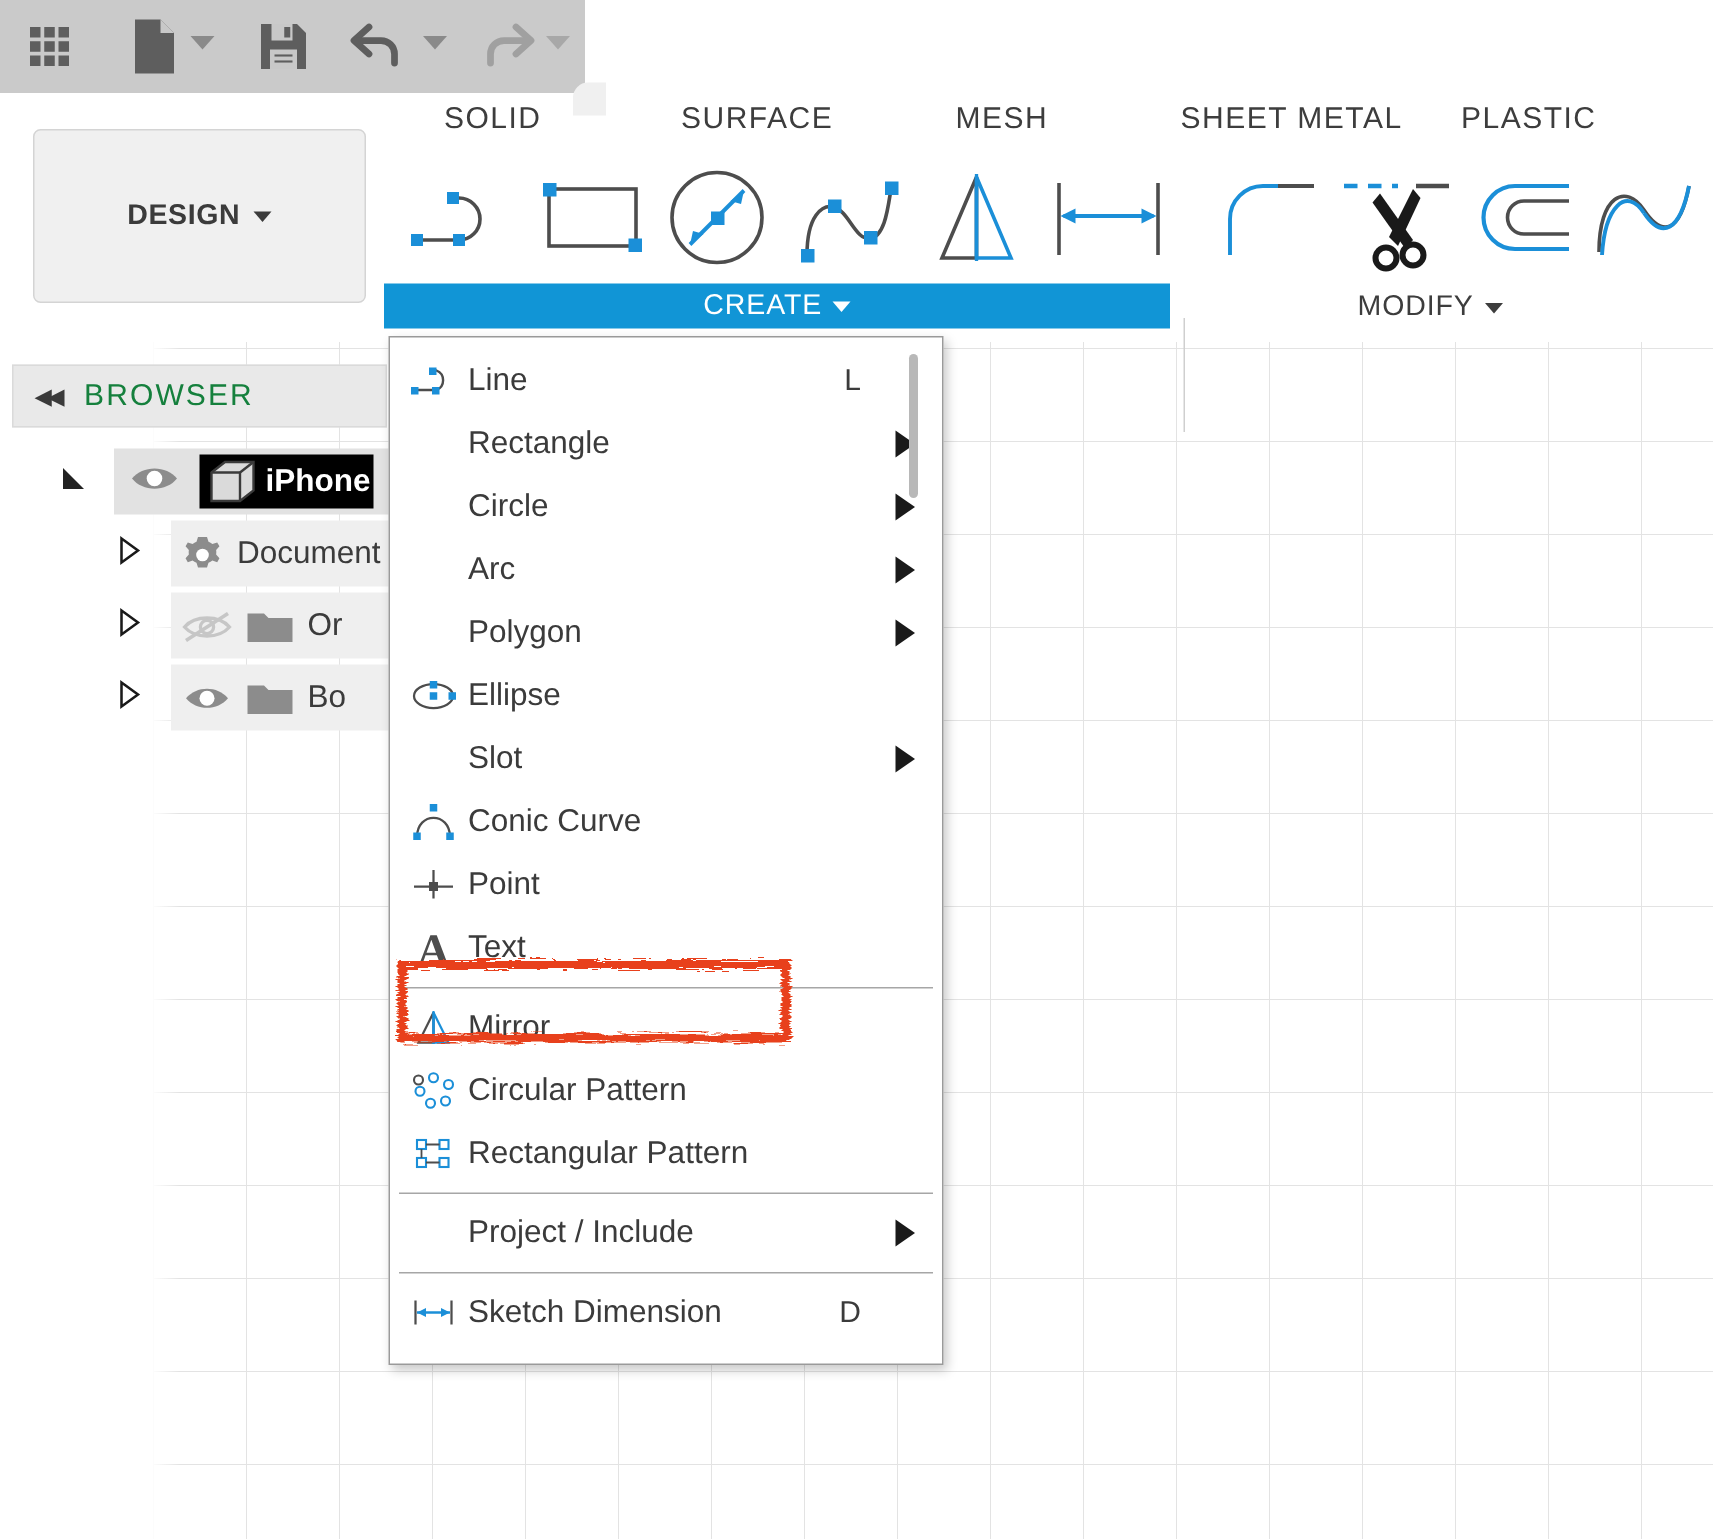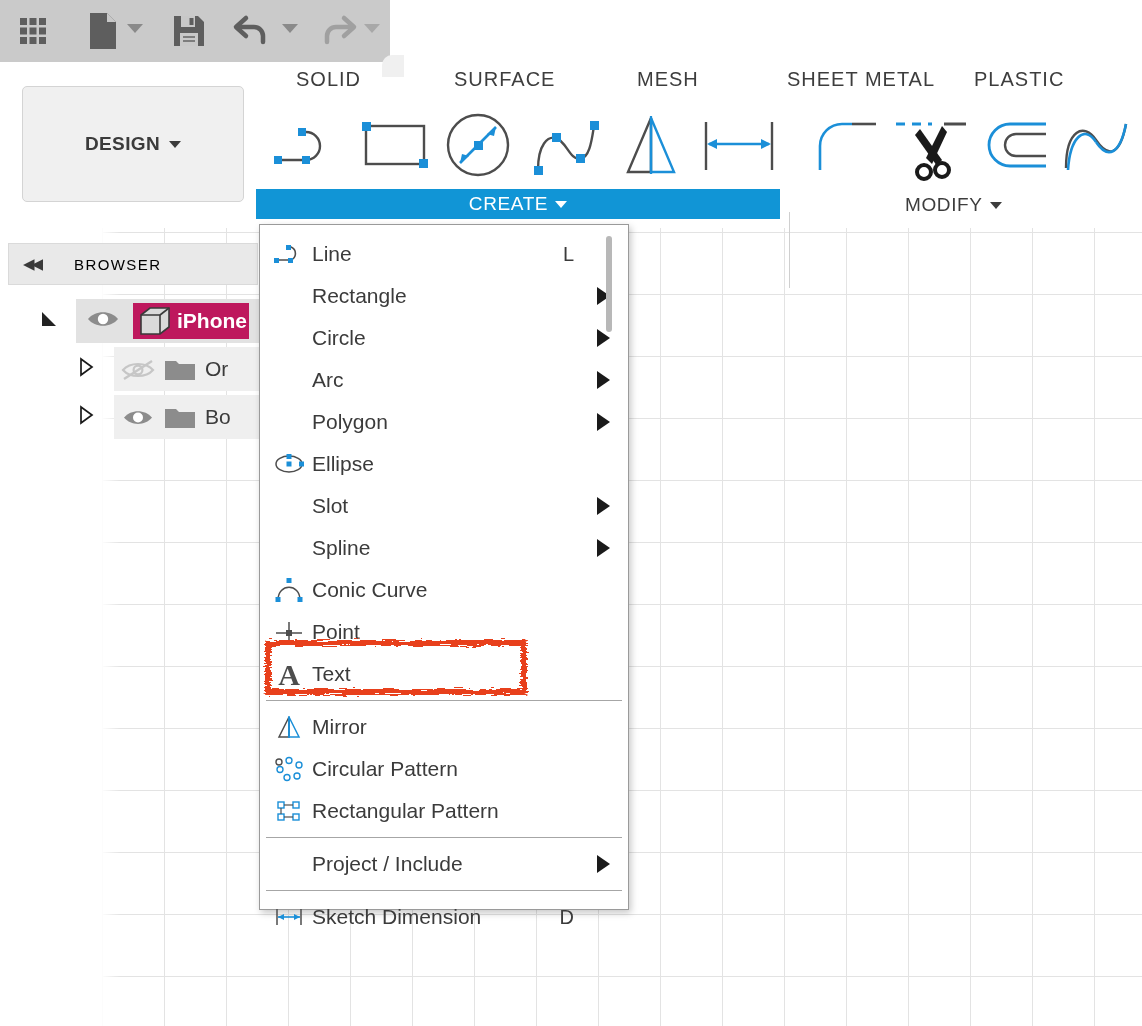--- a/index.html
+++ b/index.html
@@ -101,38 +101,38 @@
   }
 
   
   .browser-header {
     position: absolute; left: 8px; top: 243px; width: 250px; height: 42px;
     background: #e9e9e9; border: 1px solid #dadada;
     display: flex; align-items: center;
   }
   .browser-header .dbl-arrow { margin-left: 14px; color: #3a3a3a; font-size: 15px; letter-spacing: -3px; }
   .browser-header .title {
-    margin-left: 34px; font-size: 15px; color: #000000; letter-spacing: 1.4px;
+    margin-left: 16px; font-size: 20px; color: #15803d; letter-spacing: 1.4px;
   }
   .tree { position: absolute; left: 0; top: 297px; width: 268px; }
   .trow {
     position: relative; height: 48px; display: flex; align-items: center;
   }
   .trow .expander {
     position: absolute; width: 20px; text-align: center; color: #2b2b2b; font-size: 16px;
   }
   .trow .band { position: absolute; height: 44px; top: 2px; background: #efefef; }
   .trow .eye { position: absolute; }
   .trow .ficon { position: absolute; }
   .trow .tlabel {
     position: absolute; font-size: 21px; color: #3b3b3b; white-space: nowrap;
   }
   .row-sel .band { background: #e2e2e2; }
   .row-sel .name-chip {
-    position: absolute; left: 133px; top: 6px; height: 36px; background: #be185d;
+    position: absolute; left: 133px; top: 6px; height: 36px; background: #000000;
     display: flex; align-items: center; padding-left: 44px; padding-right: 2px;
   }
   .row-sel .name-chip span {
     font-size: 21px; font-weight: bold; color: #ffffff; white-space: nowrap;
   }
 
   
   .menu {
     position: absolute; left: 259px; top: 224px; width: 370px; height: 686px;
     background: #ffffff; border: 1px solid #9a9a9a;
@@ -401,51 +401,66 @@
       </div>
       <div class="ficon" style="left:138px;top:8px;">
         <svg width="34" height="32" viewBox="0 0 34 32">
           <path d="M3 10 L12 3 H31 V22 L22 29 H3 Z" fill="#dadada" stroke="#3a3a3a" stroke-width="1.6"></path>
           <path d="M3 10 H22 V29" fill="none" stroke="#3a3a3a" stroke-width="1.6"></path>
           <path d="M22 10 L31 3" fill="none" stroke="#3a3a3a" stroke-width="1.6"></path>
         </svg>
       </div>
     </div>
 
-
-
     <div class="trow">
       <div class="band" style="left:114px;width:154px;"></div>
       <div class="expander" style="left:76px;">
         <svg width="18" height="20" viewBox="0 0 18 20">
             <path d="M4 2 L15 10 L4 18 Z" fill="none" stroke="#1a1a1a" stroke-width="1.7"></path>
           </svg>
       </div>
-      <div class="eye" style="left:120px;top:13px;">
-        <svg width="36" height="24" viewBox="0 0 36 24">
-          <path d="M3 12 C10 4 26 4 33 12 C26 20 10 20 3 12 Z" fill="none" stroke="#c6c6c6" stroke-width="2.2"></path>
-          <circle cx="18" cy="12" r="4.4" fill="none" stroke="#c6c6c6" stroke-width="2.2"></circle>
-          <line x1="4" y1="21" x2="32" y2="3" stroke="#c6c6c6" stroke-width="2.4"></line>
-        </svg>
-      </div>
-      <div class="ficon" style="left:164px;top:12px;">
-        <svg width="32" height="25" viewBox="0 0 32 25">
-          <path d="M1 4 h11 l3 3 h16 v16 H1 Z" fill="#8c8c8c"></path>
-        </svg>
-      </div>
-      <div class="tlabel" style="left:205px;">Or</div>
-    </div>
+      <div class="ficon" style="left:120px;top:10px;">
+        <svg width="30" height="30" viewBox="0 0 30 30">
+          <path d="M15 3 l3 0 l1 3.2 a9 9 0 0 1 2.6 1.5 l3.2 -1.1 l1.5 2.6 l-2.2 2.5 a9 9 0 0 1 0 3 l2.2 2.5 l-1.5 2.6 l-3.2 -1.1 a9 9 0 0 1 -2.6 1.5 l-1 3.2 l-3 0 l-3 0 l-1 -3.2 a9 9 0 0 1 -2.6 -1.5 l-3.2 1.1 l-1.5 -2.6 l2.2 -2.5 a9 9 0 0 1 0 -3 l-2.2 -2.5 l1.5 -2.6 l3.2 1.1 a9 9 0 0 1 2.6 -1.5 l1 -3.2 Z" fill="#8c8c8c"></path>
+          <circle cx="15" cy="15" r="4.2" fill="#fff"></circle>
+        </svg>
+      </div>
+      <div class="tlabel" style="left:158px;">Document</div>
+    </div>
+
 
     <div class="trow">
       <div class="band" style="left:114px;width:154px;"></div>
       <div class="expander" style="left:76px;">
         <svg width="18" height="20" viewBox="0 0 18 20">
             <path d="M4 2 L15 10 L4 18 Z" fill="none" stroke="#1a1a1a" stroke-width="1.7"></path>
           </svg>
       </div>
+      <div class="eye" style="left:120px;top:13px;">
+        <svg width="36" height="24" viewBox="0 0 36 24">
+          <path d="M3 12 C10 4 26 4 33 12 C26 20 10 20 3 12 Z" fill="none" stroke="#c6c6c6" stroke-width="2.2"></path>
+          <circle cx="18" cy="12" r="4.4" fill="none" stroke="#c6c6c6" stroke-width="2.2"></circle>
+          <line x1="4" y1="21" x2="32" y2="3" stroke="#c6c6c6" stroke-width="2.4"></line>
+        </svg>
+      </div>
+      <div class="ficon" style="left:164px;top:12px;">
+        <svg width="32" height="25" viewBox="0 0 32 25">
+          <path d="M1 4 h11 l3 3 h16 v16 H1 Z" fill="#8c8c8c"></path>
+        </svg>
+      </div>
+      <div class="tlabel" style="left:205px;">Or</div>
+    </div>
+
+    <div class="trow">
+      <div class="band" style="left:114px;width:154px;"></div>
+      <div class="expander" style="left:76px;">
+        <svg width="18" height="20" viewBox="0 0 18 20">
+            <path d="M4 2 L15 10 L4 18 Z" fill="none" stroke="#1a1a1a" stroke-width="1.7"></path>
+          </svg>
+      </div>
       <div class="eye" style="left:122px;top:14px;">
         <svg width="32" height="21" viewBox="0 0 32 21">
           <path d="M2 10.5 C9 2 23 2 30 10.5 C23 19 9 19 2 10.5 Z" fill="#8c8c8c"></path>
           <circle cx="16" cy="10.5" r="5" fill="#fff"></circle>
         </svg>
       </div>
       <div class="ficon" style="left:164px;top:12px;">
         <svg width="32" height="25" viewBox="0 0 32 25">
           <path d="M1 4 h11 l3 3 h16 v16 H1 Z" fill="#8c8c8c"></path>
         </svg>
@@ -505,25 +520,20 @@
       </span>
       <span class="mi-label">Ellipse</span>
     </div>
 
     <div class="mi">
       <span class="mi-icon"></span>
       <span class="mi-label">Slot</span>
       <span class="mi-arrow"></span>
     </div>
 
-    <div class="mi">
-      <span class="mi-icon"></span>
-      <span class="mi-label">Spline</span>
-      <span class="mi-arrow"></span>
-    </div>
 
     <div class="mi">
       <span class="mi-icon">
         <svg width="32" height="26" viewBox="0 0 32 26">
           <path d="M5 23 C5 6 27 6 27 23" fill="none" stroke="#4d4d4d" stroke-width="1.5"></path>
           <rect x="13.5" y="1" width="5" height="5" fill="#1b8fd8"></rect>
           <rect x="2.5" y="20" width="5" height="5" fill="#1b8fd8"></rect>
           <rect x="24.5" y="20" width="5" height="5" fill="#1b8fd8"></rect>
         </svg>
       </span>

